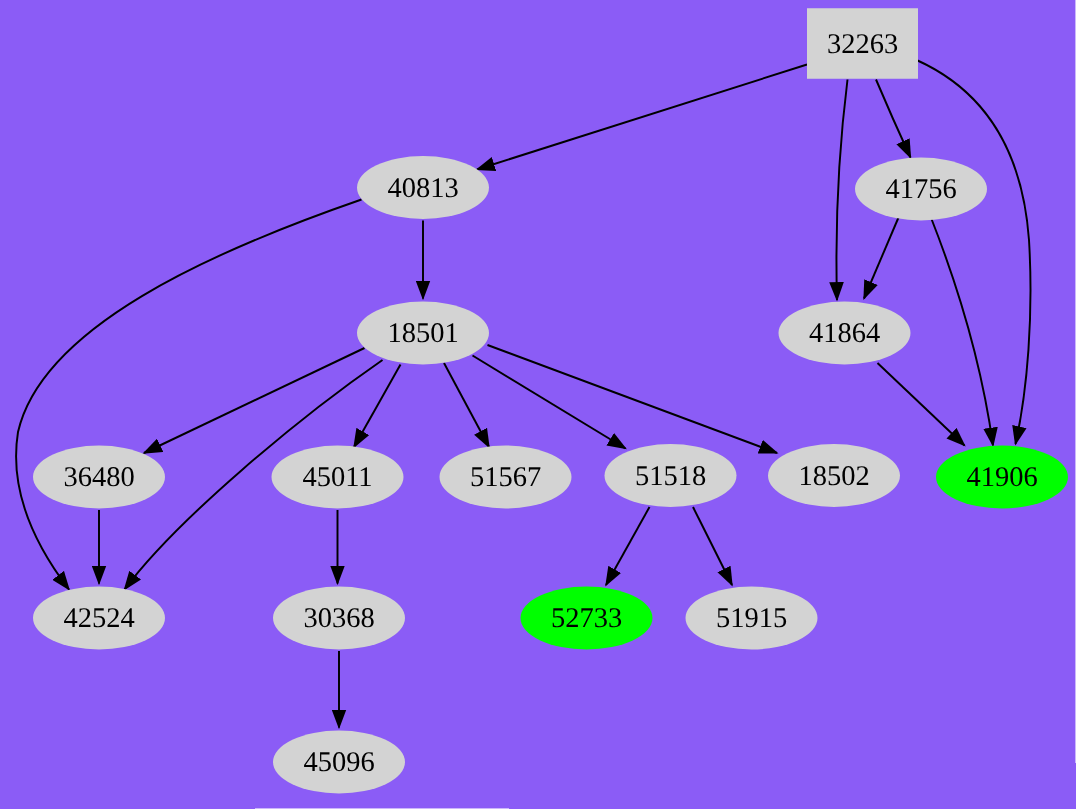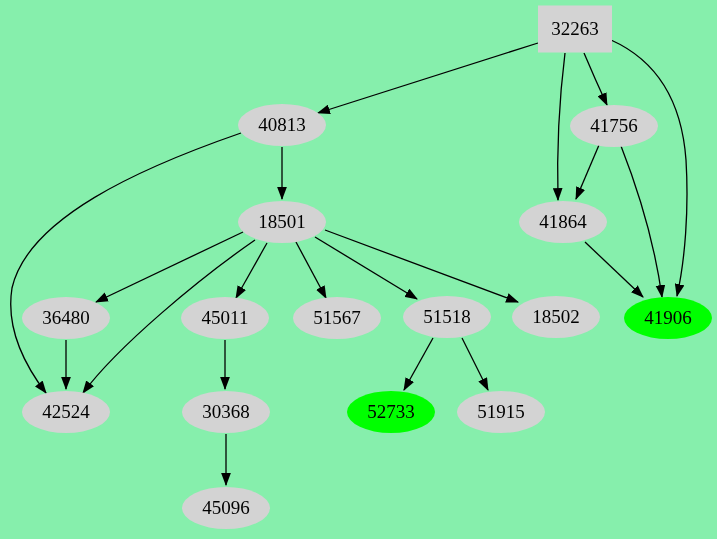--- a/index.html
+++ b/index.html
@@ -4,21 +4,21 @@
 <style>
   html, body {
     margin: 0;
     padding: 0;
     background: #ffffff;
   }
   .canvas-wrap {
     position: relative;
     width: 717px;
     height: 539px;
-    background: #86efac;
+    background: #8b5cf6;
     overflow: hidden;
   }
   .node-label {
     font-family: "Liberation Serif", "DejaVu Serif", serif;
     font-size: 19px;
     fill: #000000;
   }
   .edge-path {
     fill: none;
     stroke-width: 1.3px;

